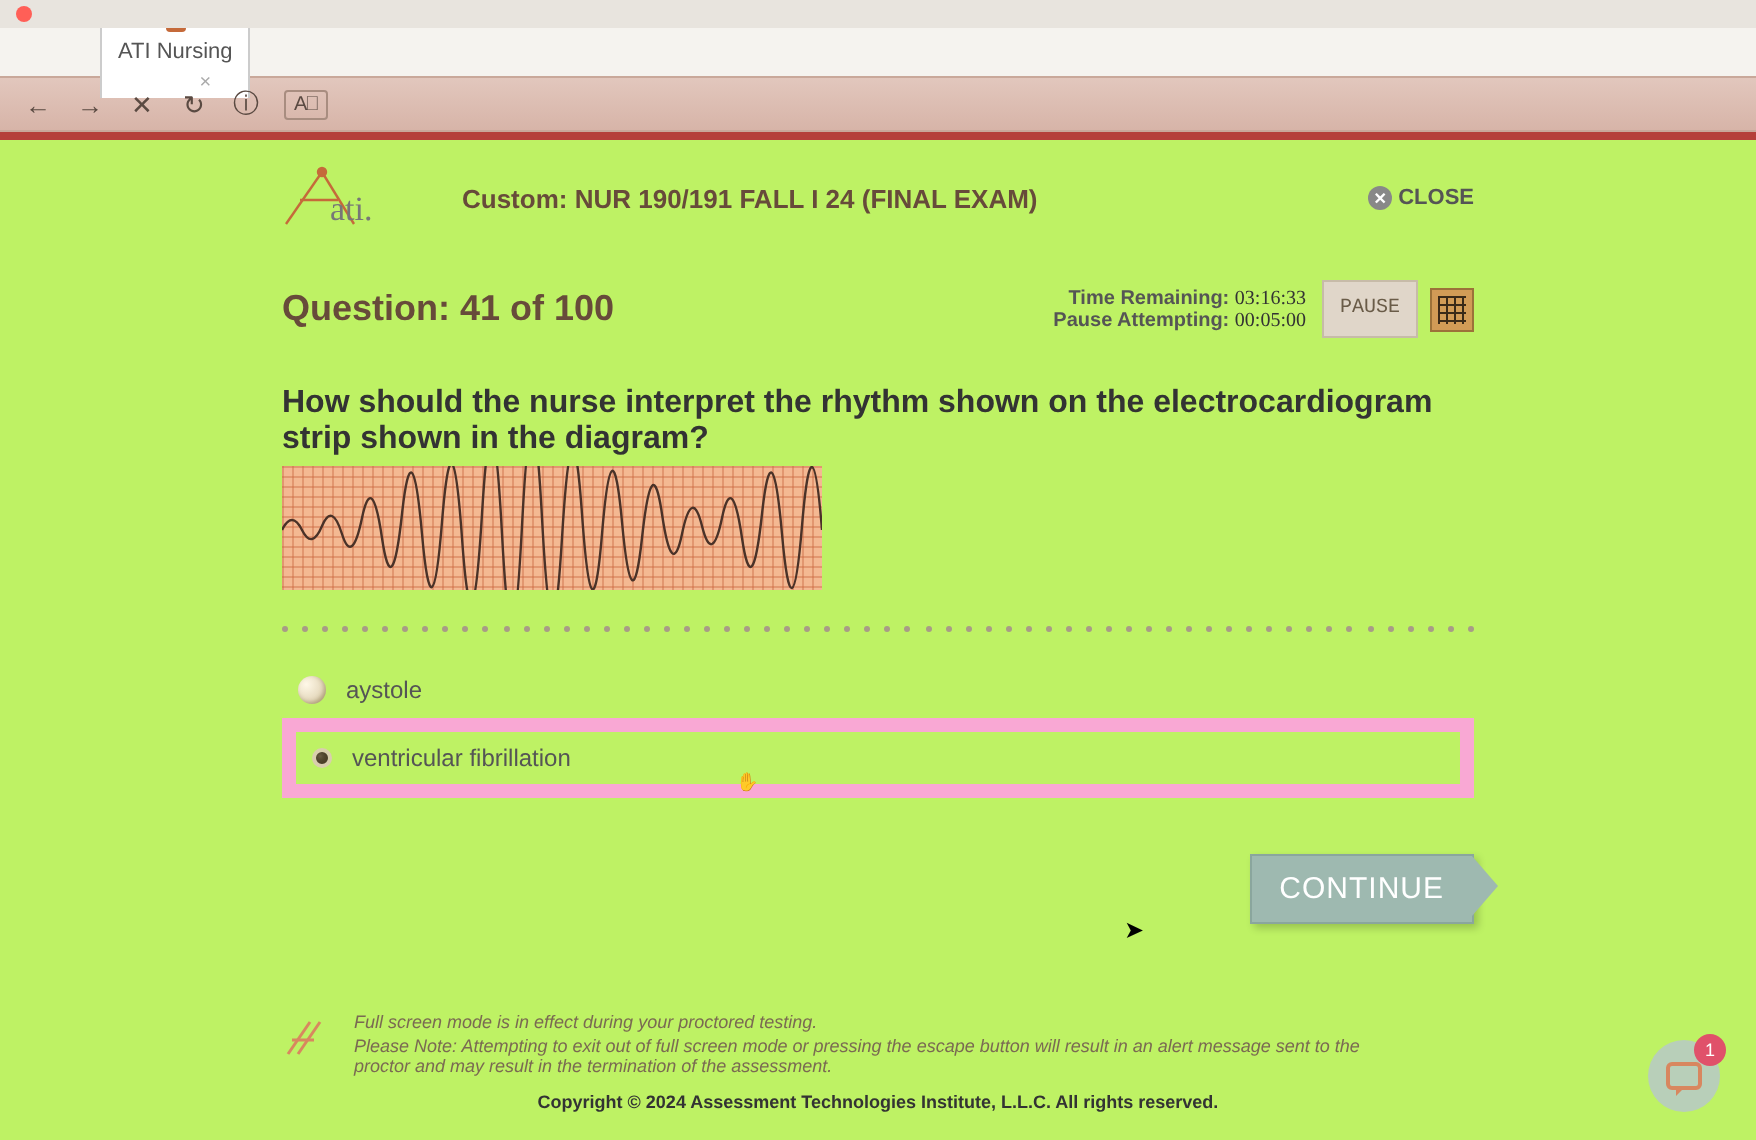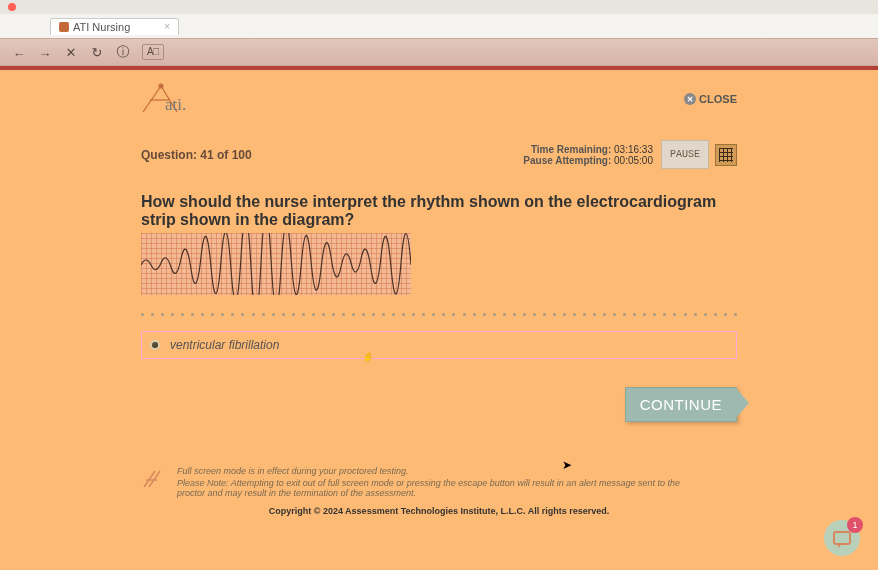--- a/index.html
+++ b/index.html
@@ -36,20 +36,21 @@
     }
     .tab {
       background: #fff;
       border: 1px solid #ccc;
       border-bottom: none;
       padding: 2px 8px;
       border-radius: 3px 3px 0 0;
       display: flex;
       align-items: center;
       gap: 4px;
+      flex-direction: column;
     }
     .tab .favicon {
       width: 10px;
       height: 10px;
       background: #c56a3a;
       border-radius: 2px;
     }
     .tab .tab-x {
       margin-left: 30px;
       color: #aaa;
@@ -79,21 +80,21 @@
       border-radius: 2px;
       padding: 1px 4px;
       font-size: 10px;
       letter-spacing: -0.5px;
     }
     .sep-line {
       height: 4px;
       background: #b5403a;
     }
     .content {
-      background: #fdba74;
+      background: #bef264;
       height: calc(570px - 14px - 24px - 28px - 4px);
       position: relative;
     }
     .inner {
       width: 596px;
       margin: 0 auto;
       padding-top: 12px;
     }
     .header-row {
       display: flex;
@@ -130,31 +131,31 @@
       align-items: center;
       justify-content: center;
     }
     .qrow {
       display: flex;
       align-items: center;
       justify-content: space-between;
       margin-top: 24px;
     }
     .question-num {
-      font-size: 12px;
+      font-size: 18px;
       font-weight: bold;
       color: #674b3a;
     }
     .timers {
       text-align: right;
       font-size: 10px;
       color: #555;
     }
     .timers .time-label { font-weight: bold; }
-    .timers .time-val { color: #333; }
+    .timers .time-val { color: #333; font-family: Liberation Serif, serif; }
     .pause-btn {
       background: #e0d6c9;
       border: 1px solid #c7bba8;
       font-size: 10px;
       color: #6a5c48;
       padding: 8px 8px;
       margin-left: 8px;
       font-family: Liberation Mono, monospace;
     }
     .calc-icon {
@@ -209,22 +210,21 @@
       display: flex;
       align-items: center;
       gap: 10px;
       padding: 6px 8px;
       font-size: 12px;
       color: #555;
       min-height: 28px;
       position: relative;
     }
     .option.selected {
-      border: 1px solid #f9a8d4;
-      font-style: italic;
+      border: 7px solid #f9a8d4;
     }
     .radio {
       width: 14px;
       height: 14px;
       border-radius: 50%;
       background: radial-gradient(circle at 30% 30%, #fff8e8, #e5d9bd 60%, #c7b98f);
       box-shadow: inset -1px -1px 2px rgba(120,100,60,0.4);
       flex-shrink: 0;
     }
     .radio.checked {
@@ -373,20 +373,21 @@
         <svg width="60" height="34" viewBox="0 0 60 34">
           <g stroke="#c56a3a" stroke-width="1.2" fill="none">
             <line x1="2" y1="30" x2="20" y2="4"></line>
             <line x1="20" y1="4" x2="36" y2="30"></line>
             <line x1="9" y1="18" x2="28" y2="18"></line>
             <circle cx="20" cy="4" r="2" fill="#c56a3a"></circle>
           </g>
           <text x="24" y="28" font-family="Georgia, serif" font-size="17" fill="#777">ati.</text>
         </svg>
       </div>
+      <div class="exam-title">Custom: NUR 190/191 FALL I 24 (FINAL EXAM)</div>
       <div class="close-btn">
         <span class="x-circle">✕</span>
         <span>CLOSE</span>
       </div>
     </div>
 
     <div class="qrow">
       <div class="question-num">Question: 41 of 100</div>
       <div class="right-controls">
         <div class="timers">
@@ -471,20 +472,24 @@
         <span></span>
         <span></span>
         <span></span>
         <span></span>
         <span></span>
         <span></span>
         <span></span>
       </div>
 
     <div class="options" id="options-container">
+        <div class="option">
+          <div class="radio"></div>
+          <span>aystole</span>
+        </div>
         <div class="option selected">
           <div class="radio checked"></div>
           <span>ventricular fibrillation</span>
           <span class="cursor-hand" style="font-size: 9px;">✋</span>
         </div>
       </div>
 
     <div class="continue-wrap">
       <div class="continue-btn">CONTINUE</div>
     </div>

